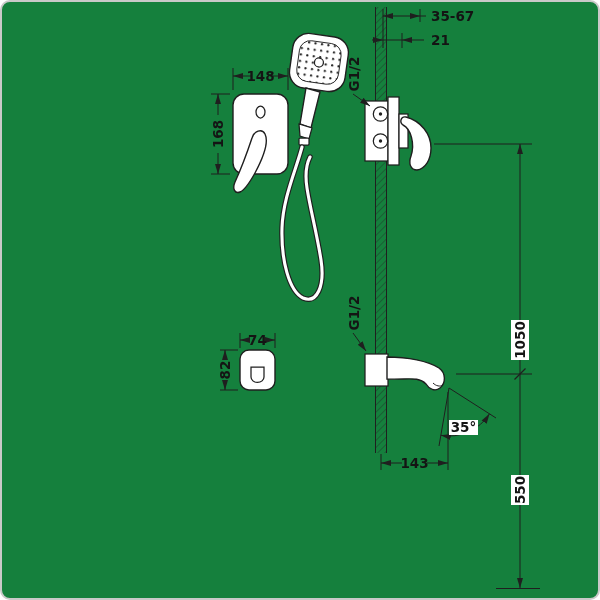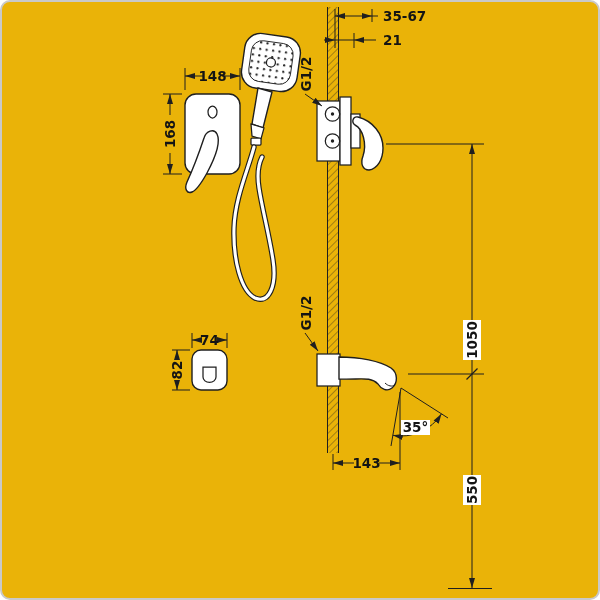--- a/index.html
+++ b/index.html
@@ -1,17 +1,17 @@
 <!DOCTYPE html>
 <html><head>
 <meta charset="utf-8">
 <style>
   html,body{margin:0;padding:0;background:#ffffff;}
   .canvas{width:600px;height:600px;box-sizing:border-box;border:2px solid #c9c9c9;
-          border-radius:10px;background:#eab308;overflow:hidden;}
+          border-radius:10px;background:#15803d;overflow:hidden;padding-left:48px;}
   svg{display:block;}
   .thin{stroke:#1f1f1f;stroke-width:1;fill:none;}
   .thin2{stroke:#1f1f1f;stroke-width:1.2;fill:none;}
   .out{stroke:#1f1f1f;stroke-width:1.4;fill:#fff;}
   .out2{stroke:#1f1f1f;stroke-width:1.25;fill:#fff;}
   .dot{fill:#1f1f1f;stroke:none;}
   .wh{fill:#fff;stroke:none;}
   .dimtxt{font-family:"DejaVu Sans","Liberation Sans",sans-serif;font-size:13.5px;
           font-weight:700;fill:#141414;}
   .hose-o{stroke:#1f1f1f;stroke-width:5.4;fill:none;stroke-linecap:round;}

